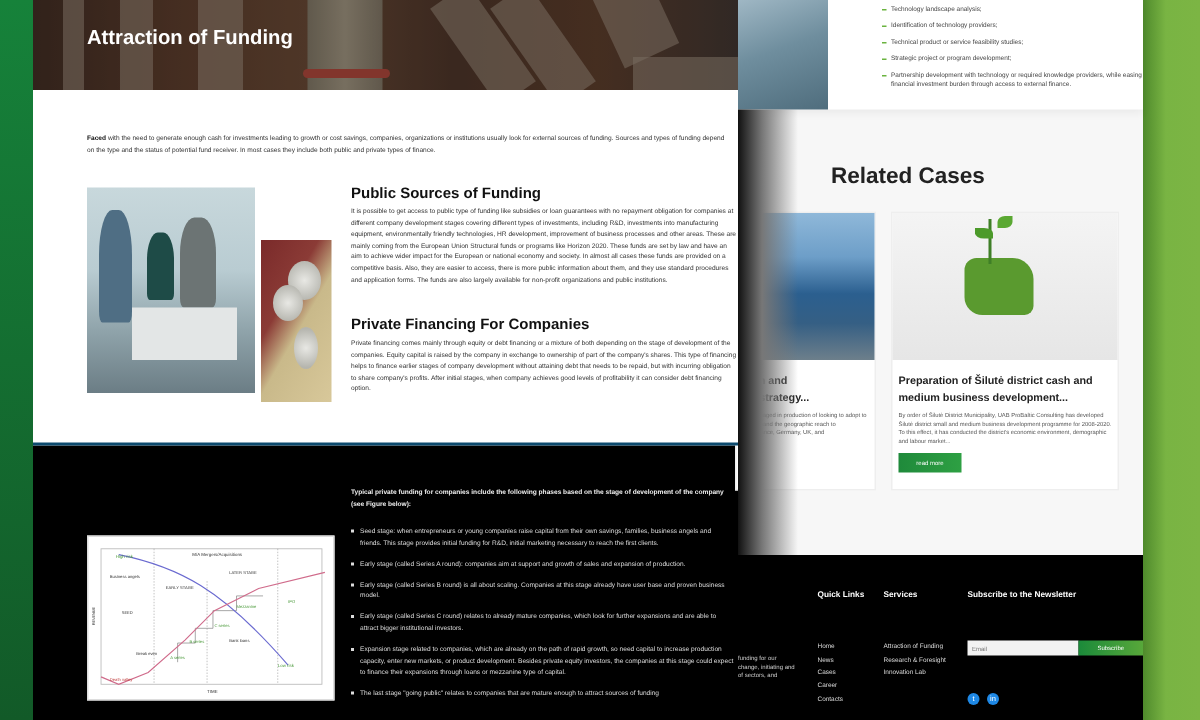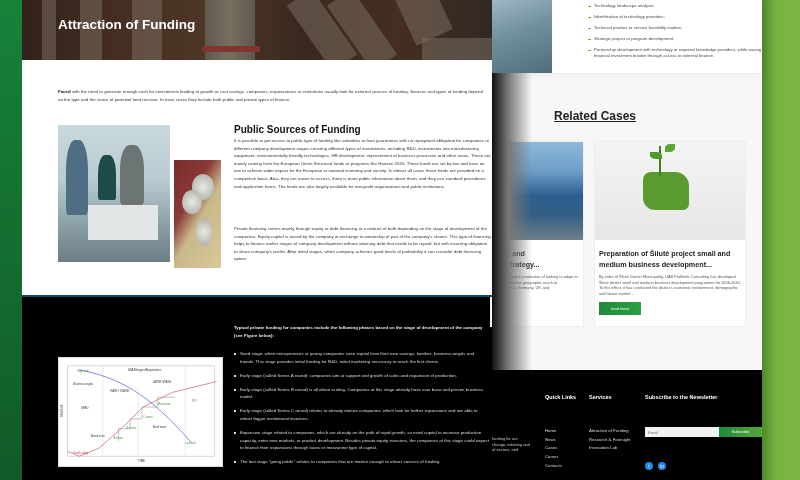--- a/index.html
+++ b/index.html
@@ -38,21 +38,21 @@
       padding-left: 6px; position: relative;
     }
     .right-top li::before {
       content: ""; position: absolute; left: 0; top: 2.5px; width: 2.5px; height: 1px; background: #6ab33f;
     }
     .right-shade {
       position: absolute; left: 0; top: 73px; width: 40px; height: 297px;
       background: linear-gradient(90deg, #111 0%, #777 40%, rgba(247,247,247,0) 100%);
     }
     .related-title {
-      position: absolute; left: 62px; top: 109px; font-size: 12px; font-weight: bold; color: #222; text-decoration: underline;
+      position: absolute; left: 62px; top: 109px; font-size: 15px; font-weight: bold; color: #222;
     }
     .case-card {
       position: absolute; background: #fff; border: 1px solid #eee;
     }
     .case-card .img { width: 100%; }
     .case1 { left: -2px; top: 141px; width: 94px; height: 186px; }
     .case1 .img { height: 98px; background: linear-gradient(180deg, #8fb8d9 0%, #6d9ec8 30%, #2b5f8f 55%, #355f84 75%, #6d7f8b 100%); }
     .case2 { left: 102px; top: 141px; width: 152px; height: 186px; }
     .case2 .img {
       height: 98px; position: relative;
@@ -174,21 +174,21 @@
     <div class="case-desc">of the client engaged in production of looking to adopt to the fierce to expand the geographic reach to Switzerland, France, Germany, UK, and</div>
   </div>
 
   <div class="case-card case2">
     <div class="img">
       <div class="hole"></div>
       <div class="sprout"></div>
       <div class="leaf1"></div>
       <div class="leaf2"></div>
     </div>
-    <div class="case-title">Preparation of Šilutė project small and medium business development...</div>
+    <div class="case-title">Preparation of Šilutė district cash and medium business development...</div>
     <div class="case-desc">By order of Šilutė District Municipality, UAB ProBaltic Consulting has developed Šilutė district small and medium business development programme for 2008-2020. To this effect, it has conducted the district's economic environment, demographic and labour market...</div>
     <div class="read-more">read more</div>
   </div>
 
   <div class="right-shade"></div>
 </div>
 
 <div class="footer">
   <div class="about">funding for our change, initiating and of sectors, and</div>
   <div class="col-title" style="left:53px;">Quick Links</div>
@@ -236,20 +236,21 @@
     <div style="position:absolute;left:30px;top:80px;width:70px;height:35px;background:#e3e6e6;"></div>
   </div>
   <div class="photo-coins">
     <div class="coin" style="left:18px;top:14px;width:22px;height:26px;"></div>
     <div class="coin" style="left:8px;top:30px;width:20px;height:24px;"></div>
     <div class="coin" style="left:22px;top:58px;width:16px;height:28px;"></div>
   </div>
 
   <div class="sec-title" style="top:64px;">Public Sources of Funding</div>
   <p class="sec-text" style="top:77px;">It is possible to get access to public type of funding like subsidies or loan guarantees with no repayment obligation for companies at different company development stages covering different types of investments, including R&amp;D, investments into manufacturing equipment, environmentally friendly technologies, HR development, improvement of business processes and other areas. These are mainly coming from the European Union Structural funds or programs like Horizon 2020. These funds are set by law and have an aim to achieve wider impact for the European or national economy and society. In almost all cases these funds are provided on a competitive basis. Also, they are easier to access, there is more public information about them, and they use standard procedures and application forms. The funds are also largely available for non-profit organizations and public institutions.</p>
+  <div class="sec-title" style="top:151px;">Private Financing For Companies</div>
   <p class="sec-text" style="top:165px;">Private financing comes mainly through equity or debt financing or a mixture of both depending on the stage of development of the companies. Equity capital is raised by the company in exchange to ownership of part of the company's shares. This type of financing helps to finance earlier stages of company development without attaining debt that needs to be repaid, but with incurring obligation to share company's profits. After initial stages, when company achieves good levels of profitability it can consider debt financing option.</p>
 </div>
 
 <p class="dark-text dark-intro">Typical private funding for companies include the following phases based on the stage of development of the company (see Figure below):</p>
 <ul class="dark-list">
   <li>Seed stage: when entrepreneurs or young companies raise capital from their own savings, families, business angels and friends. This stage provides initial funding for R&amp;D, initial marketing necessary to reach the first clients.</li>
   <li>Early stage (called Series A round): companies aim at support and growth of sales and expansion of production.</li>
   <li>Early stage (called Series B round) is all about scaling. Companies at this stage already have user base and proven business model.</li>
   <li>Early stage (called Series C round) relates to already mature companies, which look for further expansions and are able to attract bigger institutional investors.</li>
   <li>Expansion stage related to companies, which are already on the path of rapid growth, so need capital to increase production capacity, enter new markets, or product development. Besides private equity investors, the companies at this stage could expect to finance their expansions through loans or mezzanine type of capital.</li>

